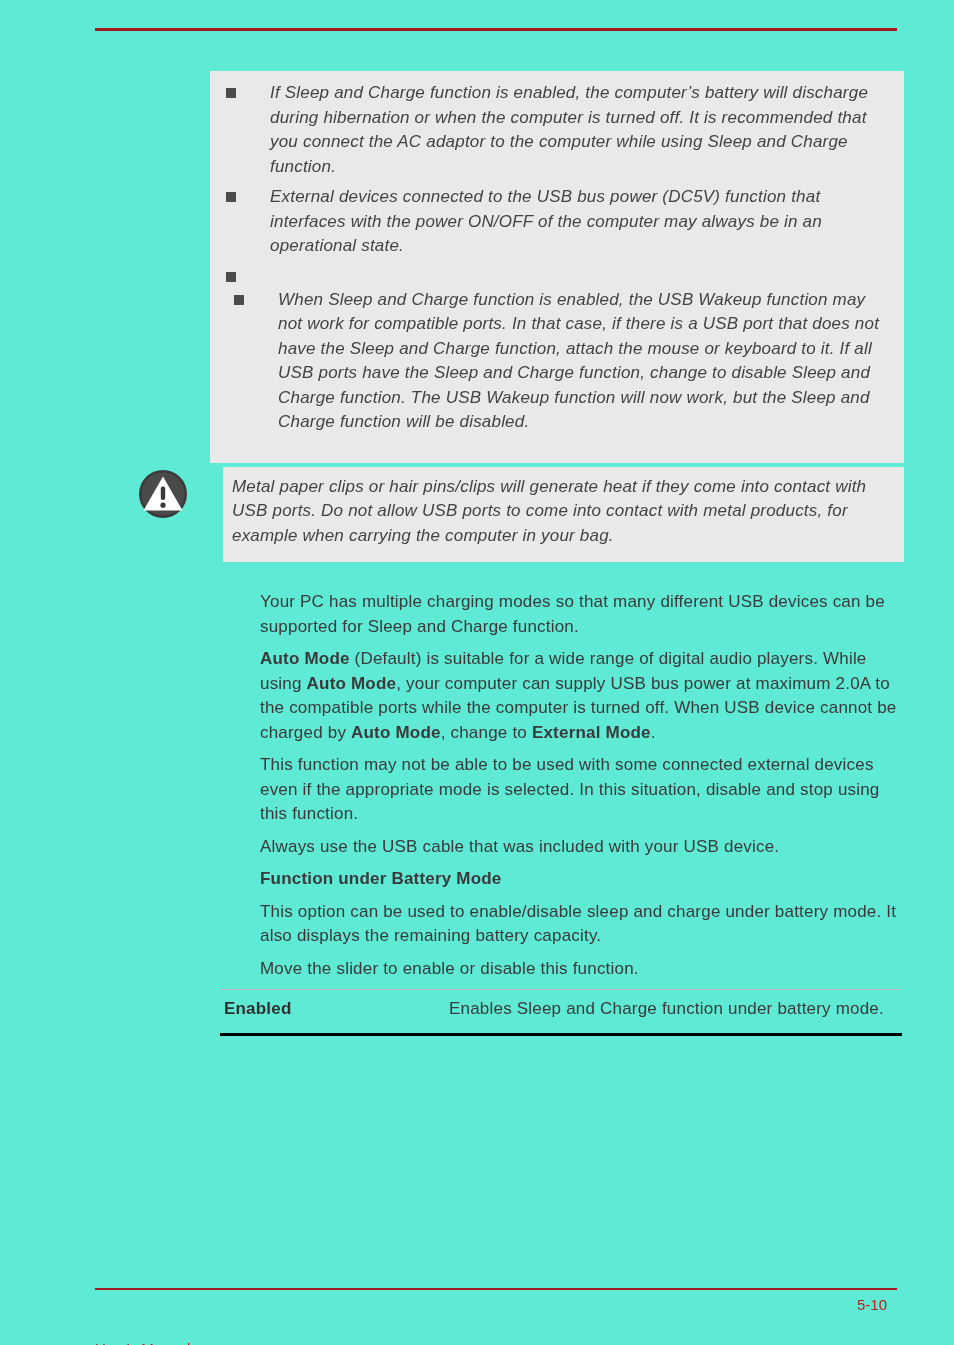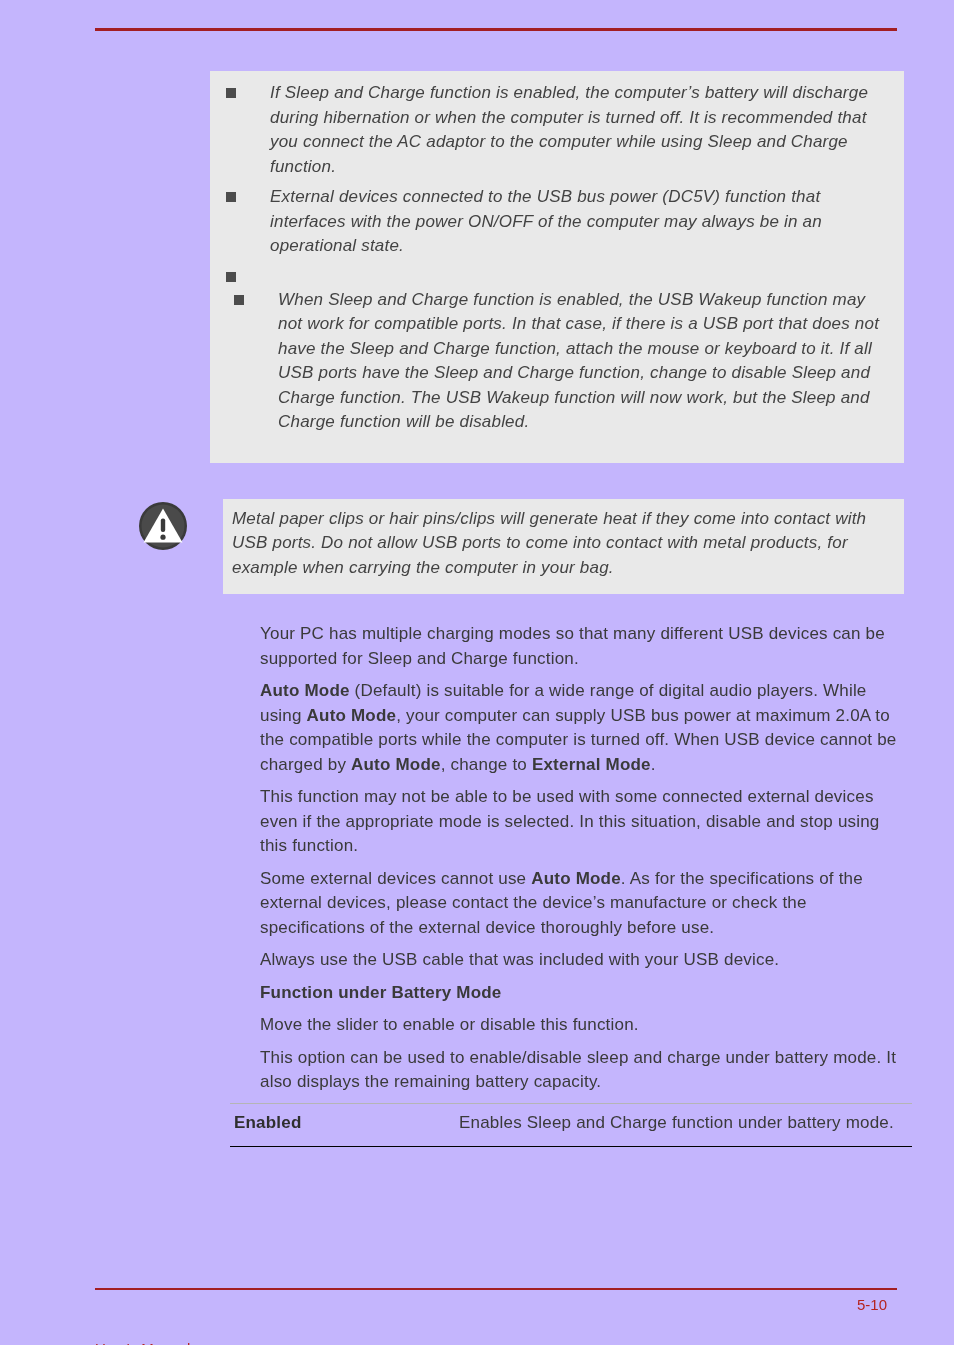--- a/index.html
+++ b/index.html
@@ -1,21 +1,21 @@
 <!DOCTYPE html>
 <html><head>
 <meta charset="utf-8">
 <style>
   * { margin:0; padding:0; box-sizing:border-box; }
   html, body { background:#ffffff; }
   .page {
     position:relative;
     width:954px;
     height:1345px;
-    background:#c4b5fd;
+    background:#5eead4;
     font-family:"Liberation Sans", sans-serif;
     color:#3d3d3d;
     overflow:hidden;
   }
   .top-rule {
     position:absolute; left:95px; top:28px;
     width:802px; height:3px; background:#a31e22;
   }
   .content {
     position:absolute; left:210px; top:71px; width:694px;
@@ -28,38 +28,38 @@
   .bullet:last-child { margin-bottom:12px;justify-content:center; }
   .bullet-marker {
     flex:0 0 10px; width:10px; height:10px;
     background:#4c4c4c; margin:7px 0 0 8px;
   }
   .bullet-text {
     margin-left:34px; max-width:608px;
     font-style:italic; font-size:17px; line-height:24.5px;
     letter-spacing:0.2px; color:#434343;
   }
-  .caution-row { position:relative; margin-top:36px;padding-left:13px; }
+  .caution-row { position:relative; margin-top:4px;padding-left:13px; }
   .warning-icon-wrap { position:absolute; left:-72px; top:2px; width:50px; height:50px; }
   .caution-box {
     background:#e9e9e9;
     padding:8px 12px 14px 9px;
     font-style:italic; font-size:17px; line-height:24.5px;
     letter-spacing:0.2px; color:#434343;
   }
   .caution-box .caution-text { max-width:650px; display:block; }
   .body-text { margin-top:28px; padding-left:8px;margin-left:42px; }
   .para {
     font-size:17px; line-height:24.5px; letter-spacing:0.2px;
     margin-bottom:8px; max-width:666px; color:#3a3a3a;
   }
   .para b { font-weight:bold; }
   .smc-table {
-    margin-top:2px; margin-left:20px; width:682px;
-    border-top:1px solid #b5b5b5; border-bottom:1px solid #000000;
+    margin-top:2px; margin-left:10px; width:682px;
+    border-top:1px solid #b5b5b5; border-bottom:3px solid #000000;
   }
   .smc-row { display:flex; padding:7px 0 11px 4px; font-size:17px; line-height:24.5px; letter-spacing:0.2px; }
   .smc-label { flex:0 0 225px; font-weight:bold; color:#2f2f2f; }
   .smc-desc { flex:1; max-width:448px; color:#3a3a3a; }
   .footer-rule {
     position:absolute; left:95px; top:1288px;
     width:802px; height:2px; background:#a31e22;
   }
   .footer-left {
     position:absolute; left:95px; top:1296px;
@@ -109,25 +109,24 @@
       </div>
       <div class="caution-box">
         <span class="caution-text">Metal paper clips or hair pins/clips will generate heat if they come into contact with USB ports. Do not allow USB ports to come into contact with metal products, for example when carrying the computer in your bag.</span>
       </div>
     </div>
 
     <div class="body-text">
       <p class="para"><span>Your PC has multiple charging modes so that many different USB devices can be supported for Sleep and Charge function.</span></p>
       <p class="para"><b>Auto Mode</b><span> (Default) is suitable for a wide range of digital audio players. While using </span><b>Auto Mode</b><span>, your computer can supply USB bus power at maximum 2.0A to the compatible ports while the computer is turned off. When USB device cannot be charged by </span><b>Auto Mode</b><span>, change to </span><b>External Mode</b><span>.</span></p>
       <p class="para"><span>This function may not be able to be used with some connected external devices even if the appropriate mode is selected. In this situation, disable and stop using this function.</span></p>
-      <p class="para"><span>Some external devices cannot use </span><b>Auto Mode</b><span>. As for the specifications of the external devices, please contact the device’s manufacture or check the specifications of the external device thoroughly before use.</span></p>
       <p class="para"><span>Always use the USB cable that was included with your USB device.</span></p>
       <p class="para"><b>Function under Battery Mode</b></p>
+      <p class="para"><span>This option can be used to enable/disable sleep and charge under battery mode. It also displays the remaining battery capacity.</span></p>
       <p class="para"><span>Move the slider to enable or disable this function.</span></p>
-      <p class="para"><span>This option can be used to enable/disable sleep and charge under battery mode. It also displays the remaining battery capacity.</span></p>
     </div>
 
     <div class="smc-table">
       <div class="smc-row">
         <div class="smc-label">Enabled</div>
         <div class="smc-desc">Enables Sleep and Charge function under battery mode.</div>
       </div>
     </div>
 
   </div>

